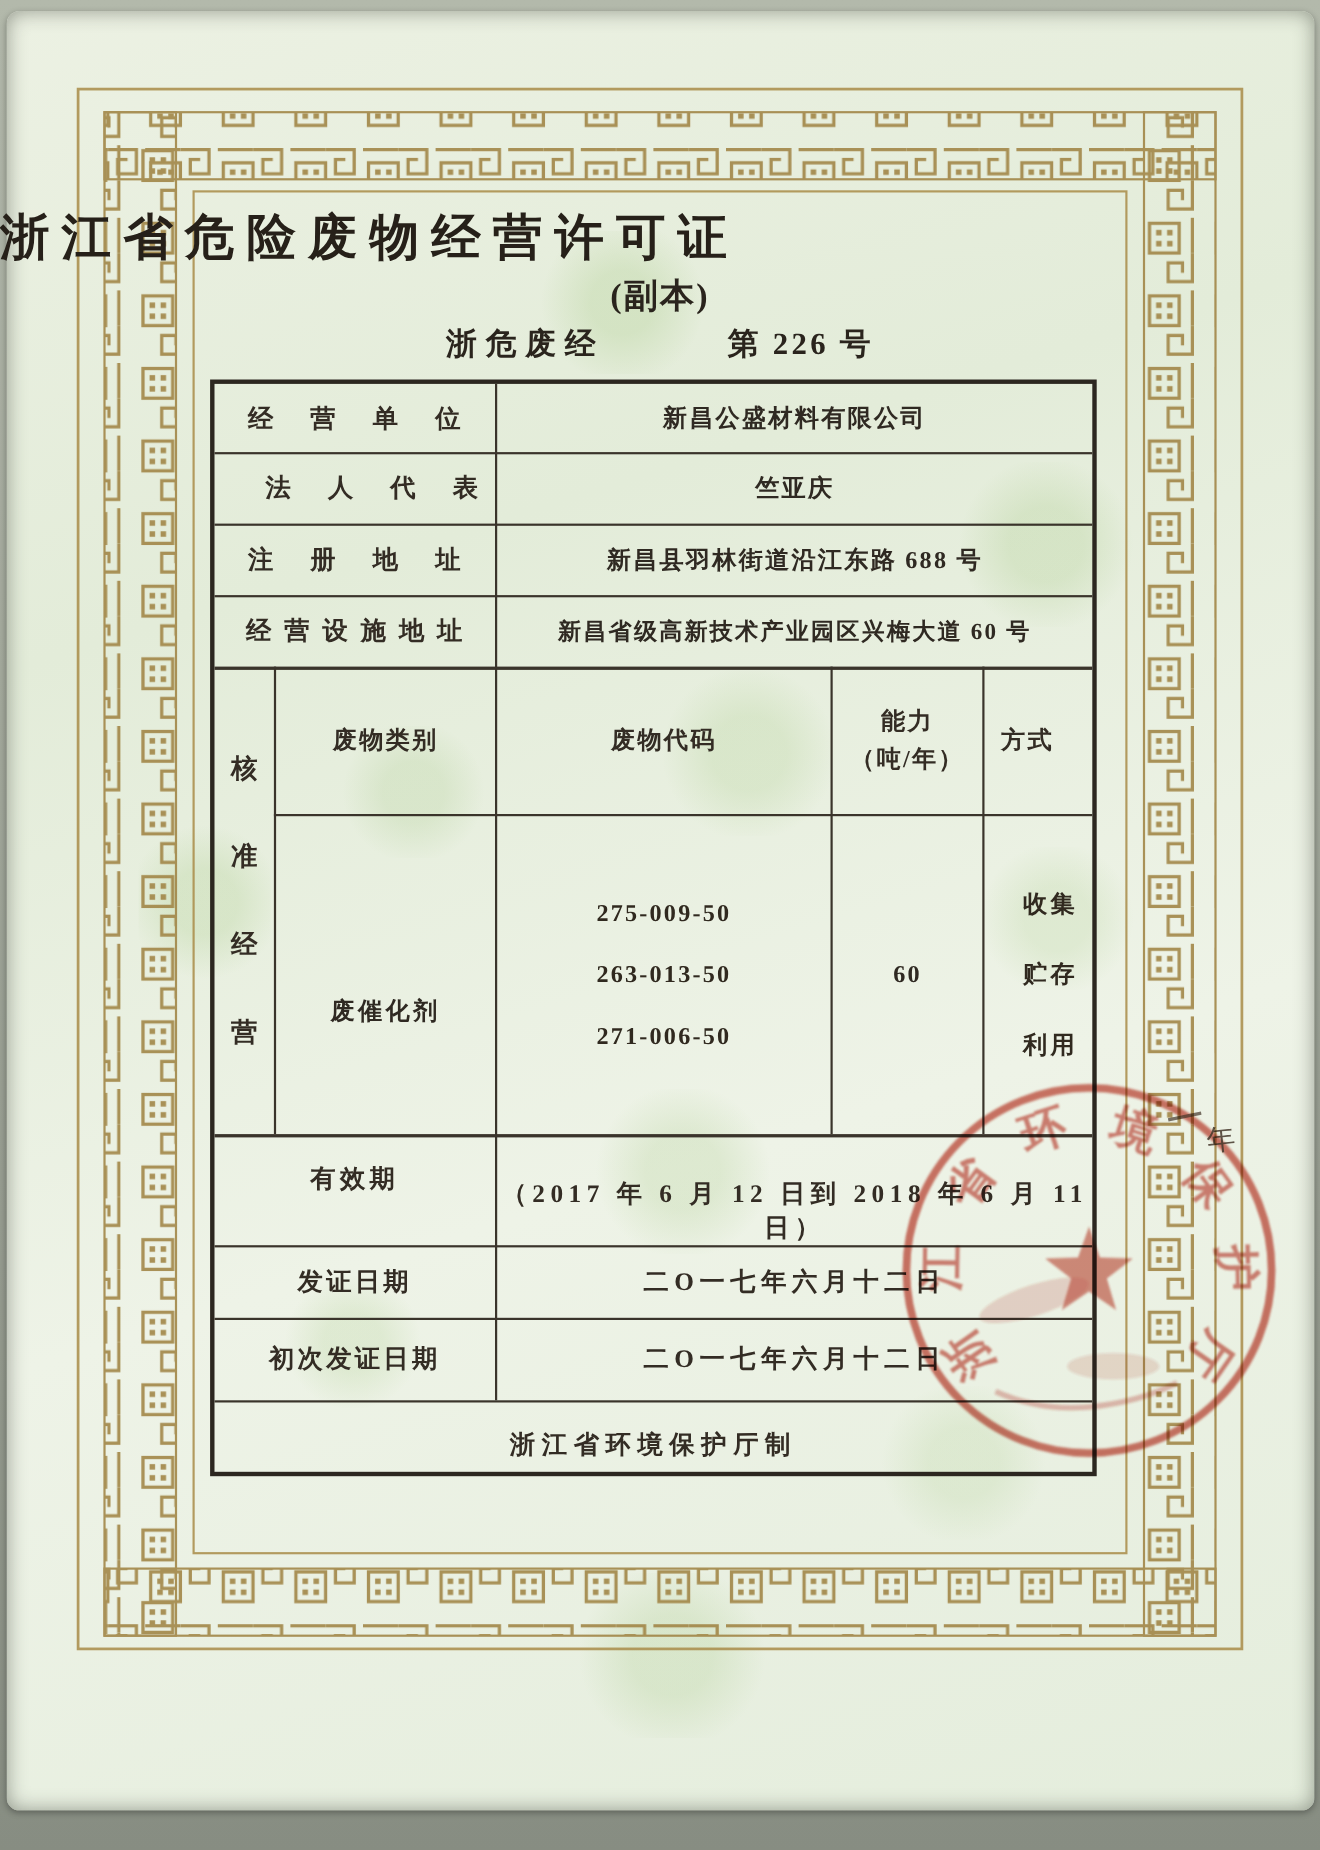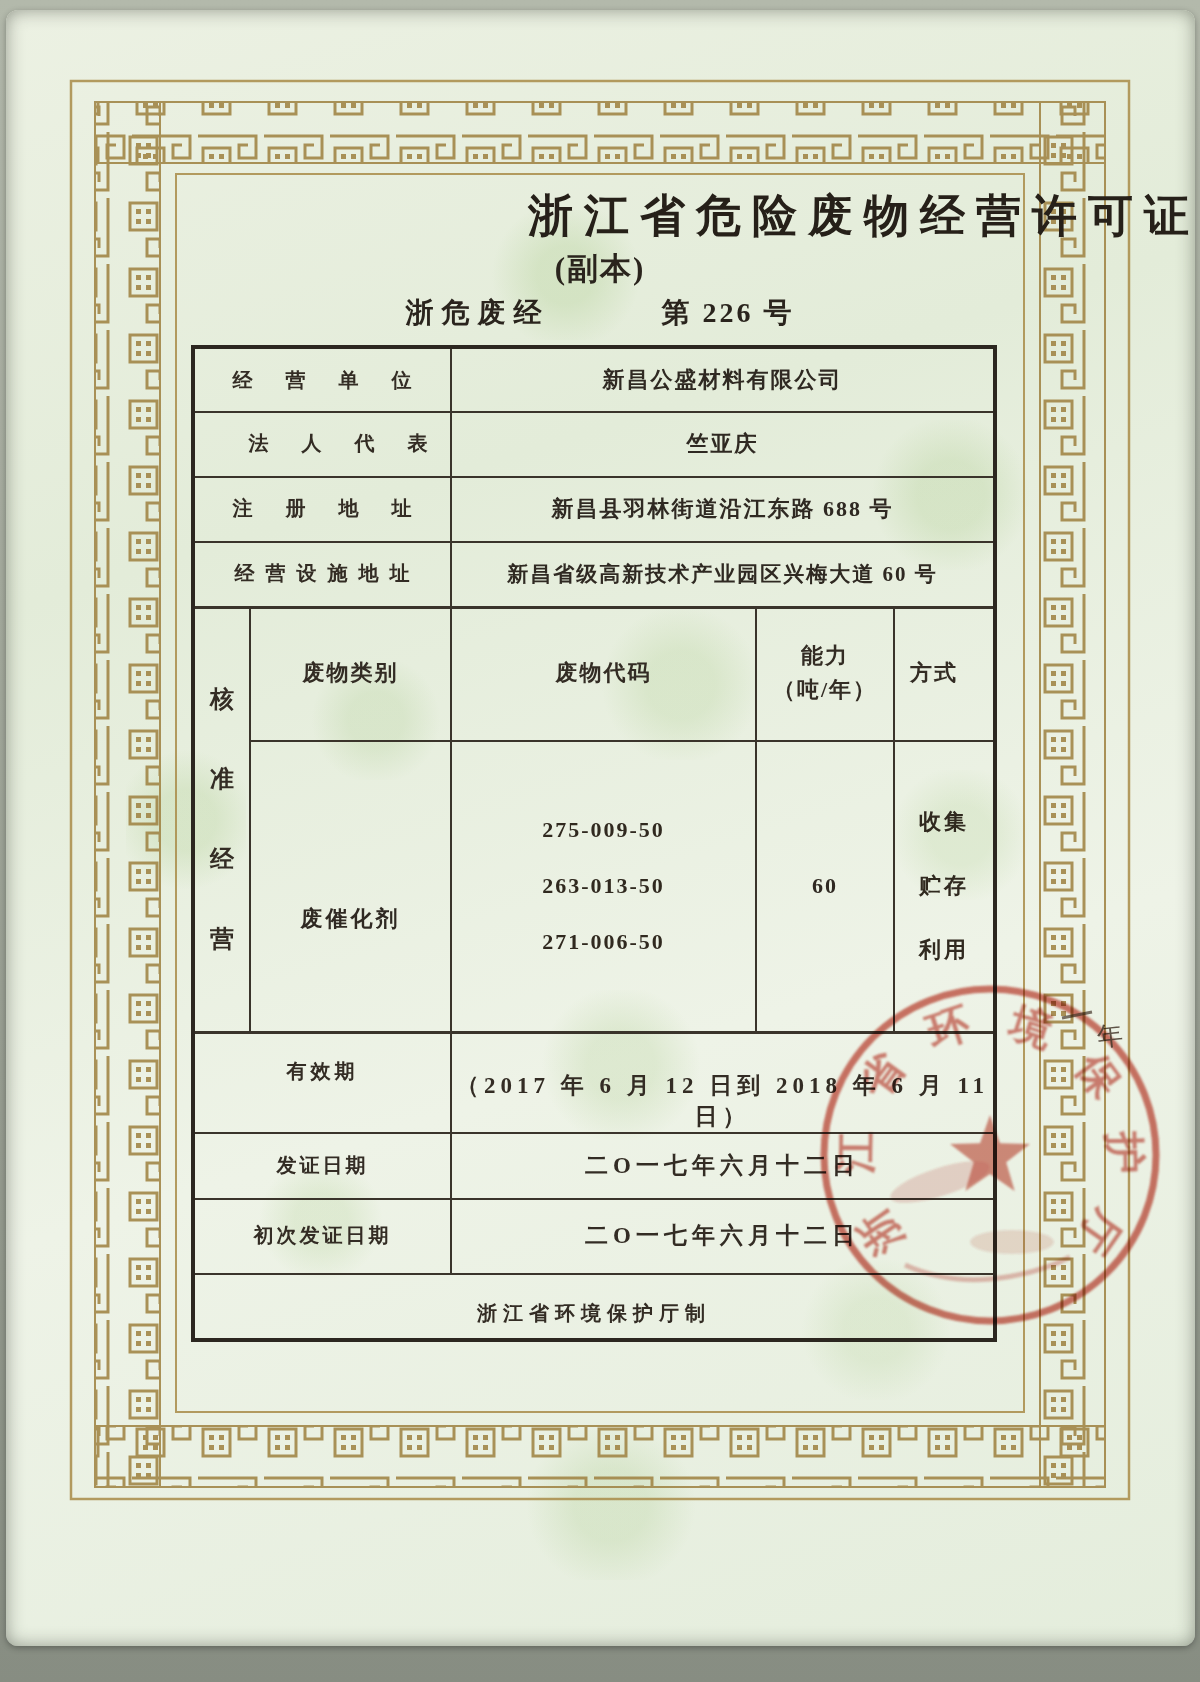--- a/index.html
+++ b/index.html
@@ -25,32 +25,32 @@
       linear-gradient(163deg,#ecf1e3 0%,#e3ecd9 30%,#eef3e7 62%,#e4eddc 100%);
     background-repeat:no-repeat;
     background-position:480px 200px,860px 410px,590px 600px,300px 650px,120px 730px,
       880px 760px,530px 980px,250px 1150px,790px 1250px,510px 1420px,0 0;
     background-size:160px 130px,170px 150px,170px 150px,140px 120px,120px 160px,
       150px 130px,170px 150px,130px 120px,160px 140px,190px 150px,cover;
     box-shadow:0 0 18px rgba(40,45,35,.45) inset, 0 2px 6px rgba(0,0,0,.3);
   }
   .cell{position:absolute;display:flex;align-items:center;justify-content:center;
         color:#332c24;text-align:center;}
-  .lbl{font-size:20px;font-weight:600;letter-spacing:1px;}
+  .lbl{font-size:23px;font-weight:600;letter-spacing:1px;}
   .sp4{word-spacing:26px;}
   .sp6{word-spacing:4px;border-radius:18px;}
   .val{font-size:22px;font-weight:bold;color:#2f2922;letter-spacing:2px;}
   .vl,.hl{position:absolute;background:#3a342b;}
   #tbl{position:absolute;left:191px;top:345px;width:798px;height:989px;
        border:4px solid #2c2720;}
   .codes{line-height:56px;font-size:22px;font-weight:bold;letter-spacing:2px;color:#30291f;}
-  .methods{line-height:64px;font-size:22px;font-weight:bold;letter-spacing:3px;color:#30291f;}
+  .methods{line-height:64px;font-size:22px;font-weight:bold;letter-spacing:3px;color:#30291f;padding-left:11px;}
   .sidecol{flex-direction:column;line-height:80px;font-size:24px;font-weight:600;}
   .hdr{font-size:22px;font-weight:600;letter-spacing:2px;}
-  #title{position:absolute;left:0;top:186px;width:1200px;text-align:right;
+  #title{position:absolute;left:0;top:186px;width:1200px;text-align:left;
          font-size:45px;font-weight:bold;letter-spacing:11px;color:#262019;}
   #subtitle{position:absolute;left:0;top:248px;width:1200px;text-align:center;
             font-size:31px;font-weight:bold;letter-spacing:2px;color:#2a241d;}
   #serial{position:absolute;left:0;top:294px;width:1200px;display:flex;
           justify-content:center;gap:112px;font-size:28px;font-weight:bold;color:#2a241d;}
   #serial .pfx{letter-spacing:8px;}
   #serial .num{letter-spacing:3px;}
   .valign-bottom{align-items:flex-end;padding-bottom:6px;}
   .datefont{font-size:23px;font-weight:bold;letter-spacing:5px;}
   svg{position:absolute;left:0;top:0;}

